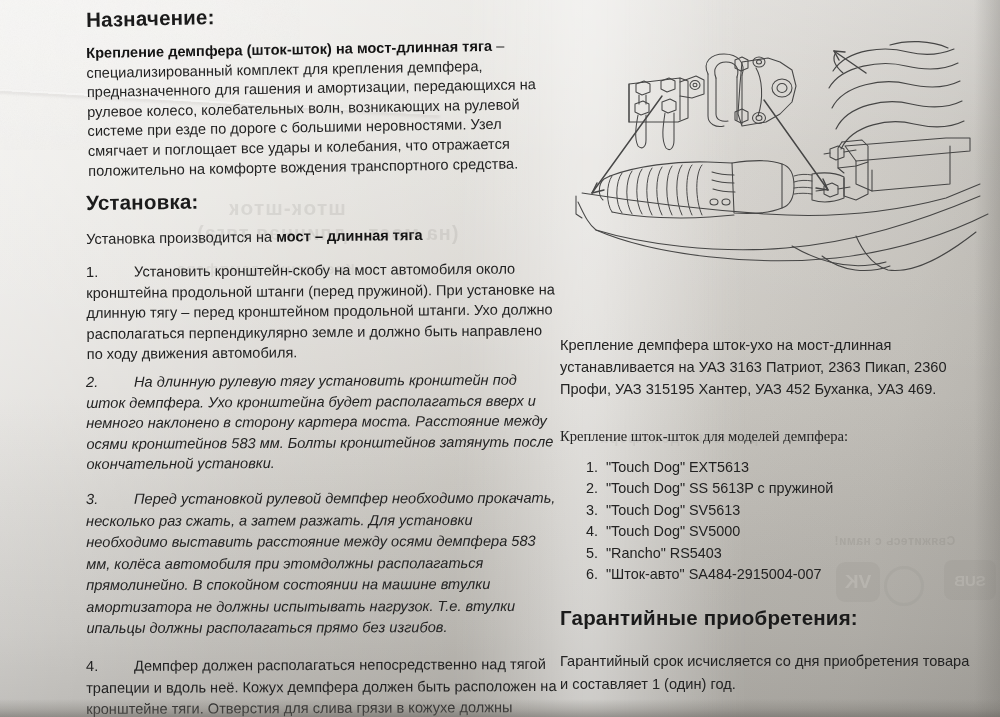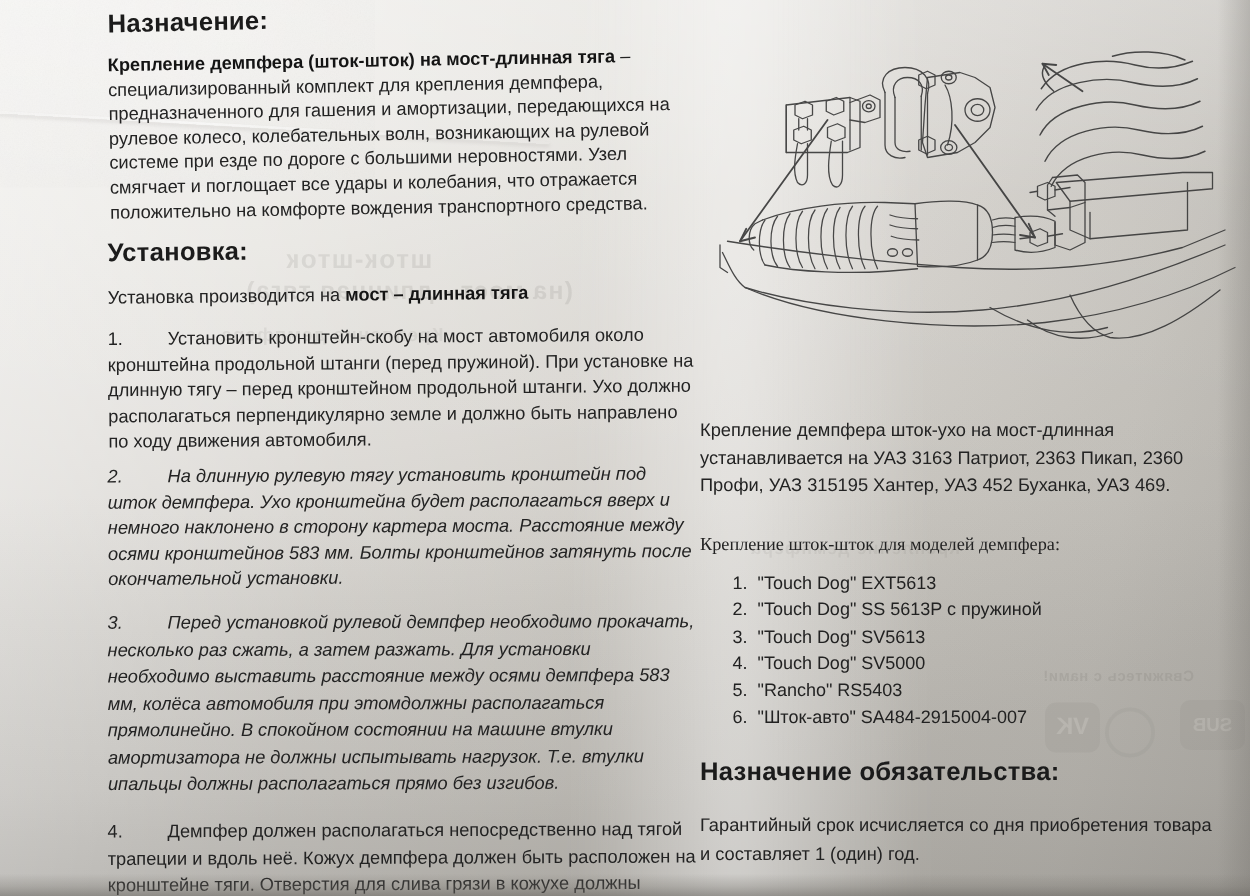--- a/index.html
+++ b/index.html
@@ -328,21 +328,21 @@
       <ol class="models">
         <li>"Touch Dog" EXT5613</li>
         <li>"Touch Dog" SS 5613P с пружиной</li>
         <li>"Touch Dog" SV5613</li>
         <li>"Touch Dog" SV5000</li>
         <li>"Rancho" RS5403</li>
         <li>"Шток-авто" SA484-2915004-007</li>
       </ol>
 
       <div style="margin-top:20px;">
-        <h2 class="head">Назначение обязательства:</h2>
+        <h2 class="head">Гарантийные приобретения:</h2>
       </div>
 
       <div class="blk" style="margin-top:20px;">
         <p class="body" style="line-height:23px;">Гарантийный срок исчисляется со дня приобретения товара и составляет 1 (один) год.</p>
       </div>
 
     </div>
   </div>
 
   <div class="edge-right"></div>

